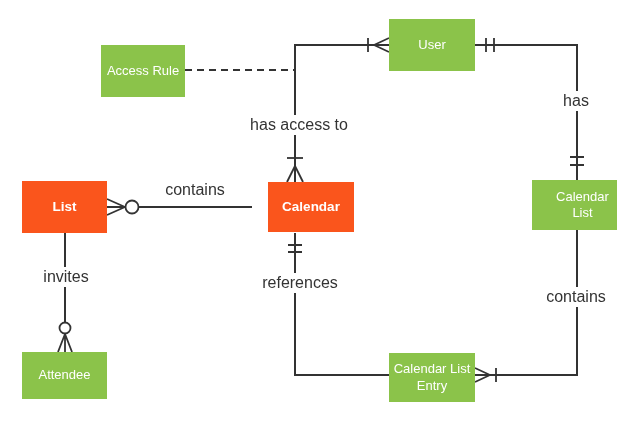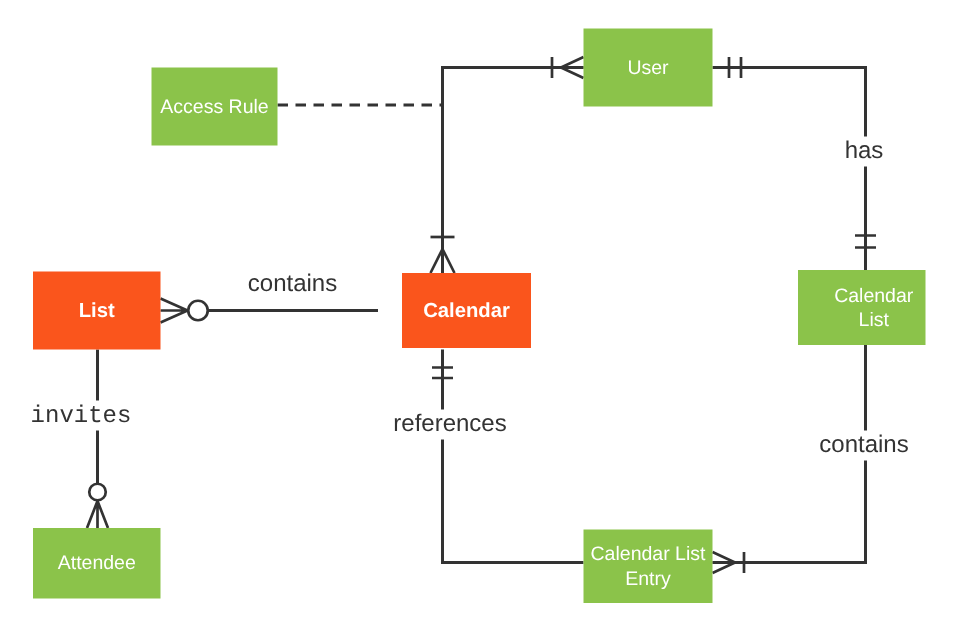--- a/index.html
+++ b/index.html
@@ -61,23 +61,24 @@
     <path d="M65 334 L58 352 M65 334 L65 352 M65 334 L72 352" stroke-width="1.8"></path>
 
     <path d="M295 233 V375 H389"></path>
     <path d="M288 245 H302 M288 252 H302" stroke-width="1.8"></path>
 
     <path d="M577 230 V375 H475"></path>
     <path d="M490 375 L475 368 M490 375 L475 375 M490 375 L475 382" stroke-width="1.8"></path>
     <path d="M496 368 V382" stroke-width="1.8"></path>
   </svg>
 
+  <div class="rel-label" style="left:299px;top:125px;">has access to</div>
   <div class="rel-label" style="left:576px;top:101px;">has</div>
   <div class="rel-label" style="left:195px;top:190px;">contains</div>
-  <div class="rel-label" style="left:54px;top:277px;font-family:Liberation Mono, monospace;">invites</div>
+  <div class="rel-label" style="left:66px;top:277px;">invites</div>
   <div class="rel-label" style="left:300px;top:283px;">references</div>
   <div class="rel-label" style="left:576px;top:297px;">contains</div>
 
   <div class="entity green" style="left:389px;top:19px;width:86px;height:52px;">
     <span>User</span>
   </div>
 
   <div class="entity green" style="left:101px;top:45px;width:84px;height:52px;">
     <span>Access Rule</span>
   </div>

